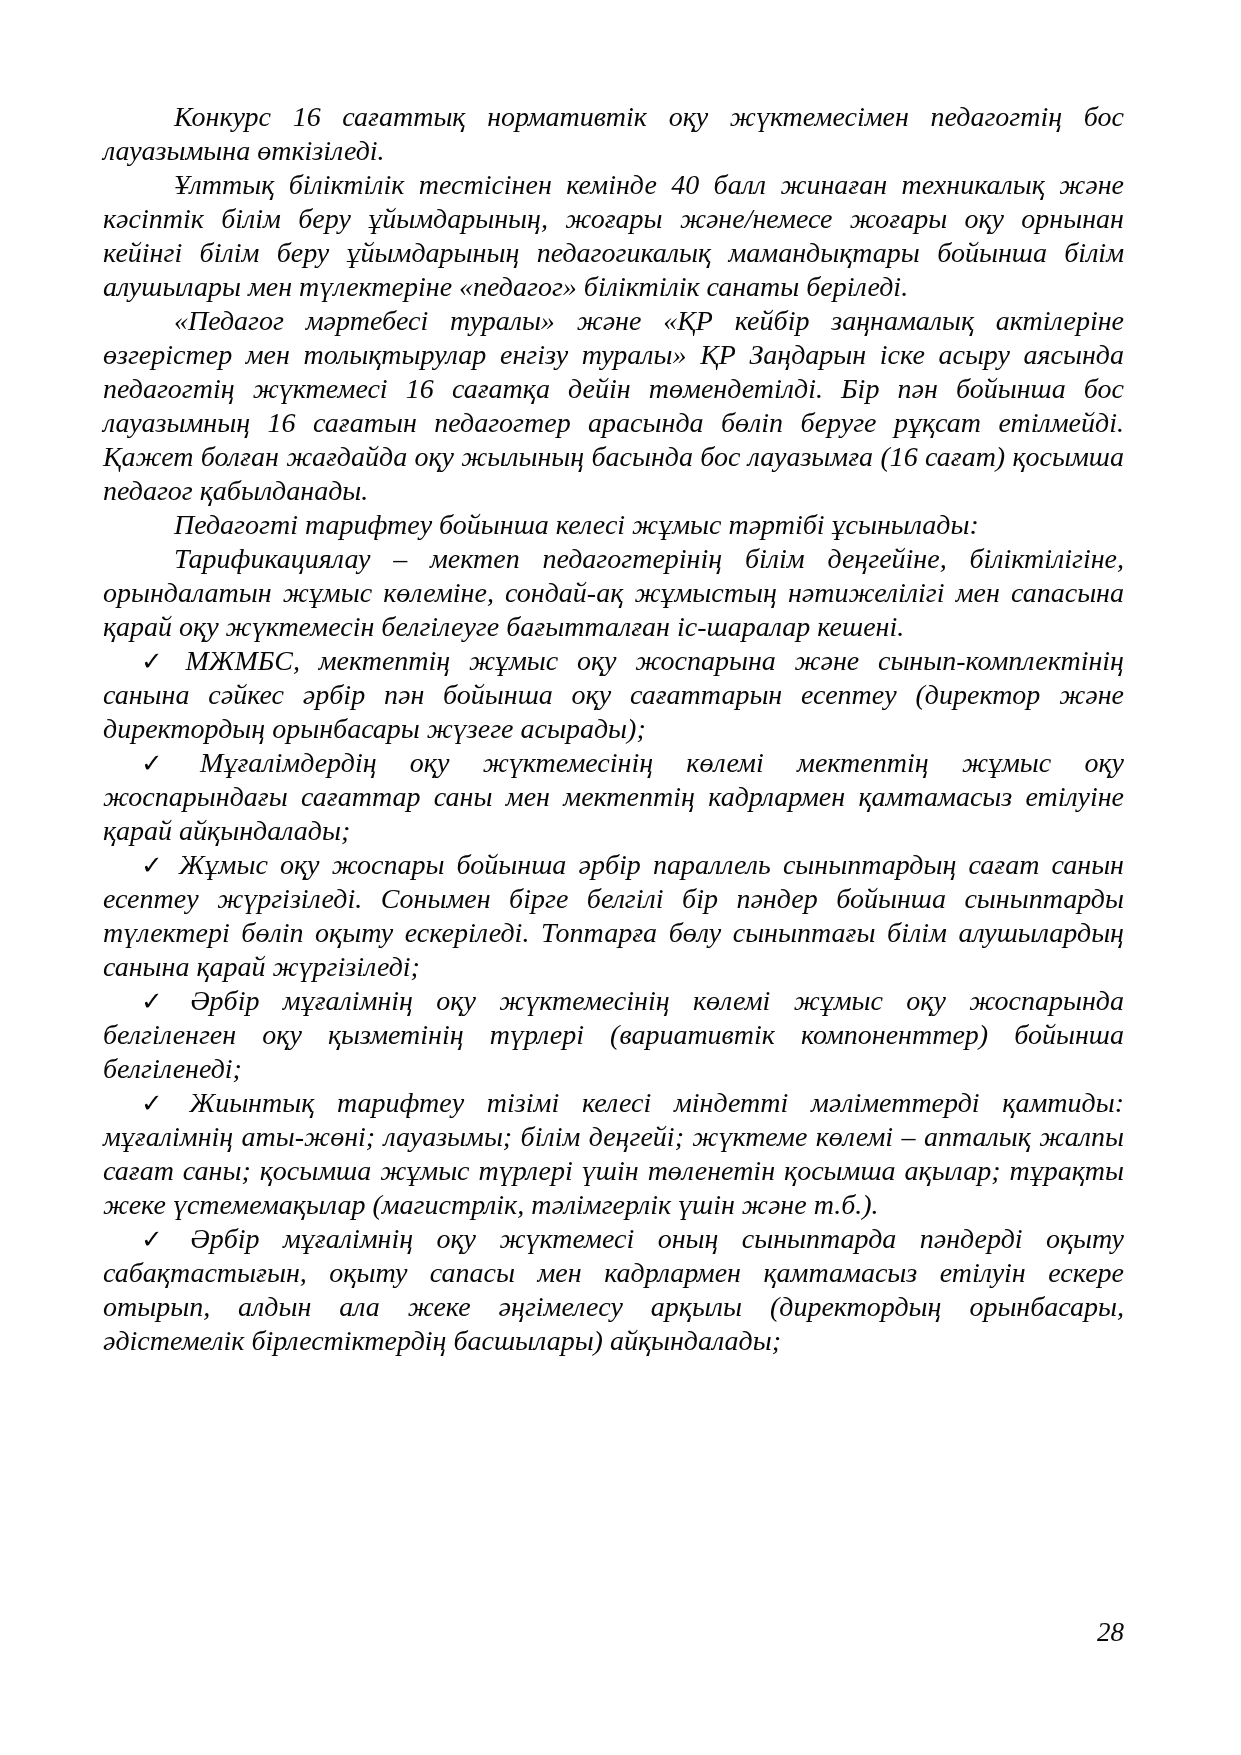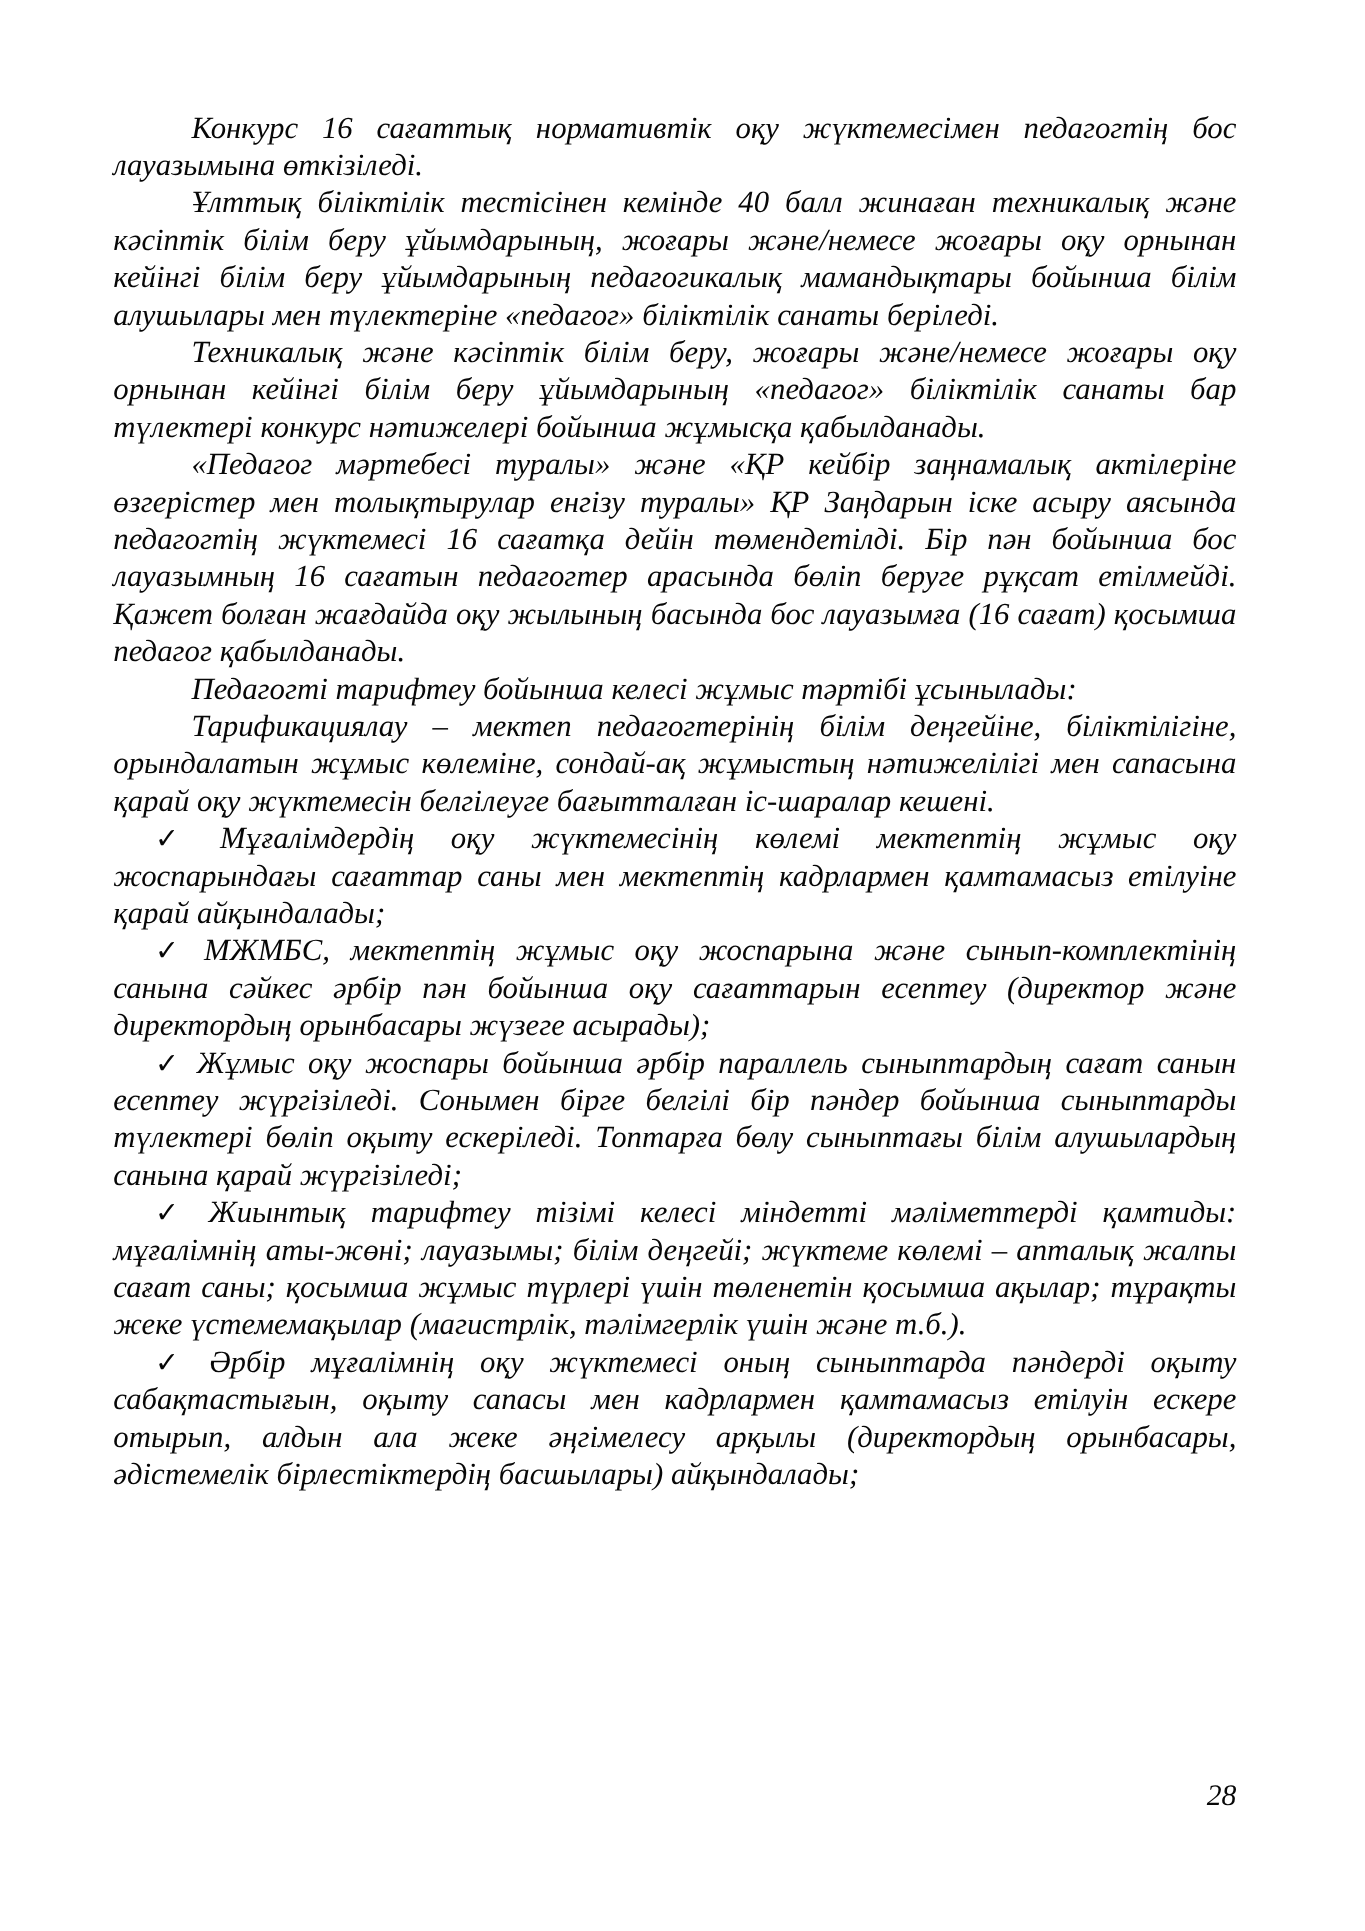--- a/index.html
+++ b/index.html
@@ -56,27 +56,27 @@
   }
 </style>
 </head>
 <body>
 
 <div class="page">
   <div class="text-block">
 
     <p class="para">Конкурс 16 сағаттық нормативтік оқу жүктемесімен педагогтің бос лауазымына өткізіледі.</p>
     <p class="para">Ұлттық біліктілік тестісінен кемінде 40 балл жинаған техникалық және кәсіптік білім беру ұйымдарының, жоғары және/немесе жоғары оқу орнынан кейінгі білім беру ұйымдарының педагогикалық мамандықтары бойынша білім алушылары мен түлектеріне «педагог» біліктілік санаты беріледі.</p>
-    <p class="para">Техникалық және кәсіптік білім беру, жоғары және/немесе жоғары оқу орнынан кейінгі білім беру ұйымдарының «педагог» біліктілік санаты бар түлектері конкурс нәтижелері бойынша жұмысқа қабылданады.</p>
     <p class="para">«Педагог мәртебесі туралы» және «ҚР кейбір заңнамалық актілеріне өзгерістер мен толықтырулар енгізу туралы» ҚР Заңдарын іске асыру аясында педагогтің жүктемесі 16 сағатқа дейін төмендетілді. Бір пән бойынша бос лауазымның 16 сағатын педагогтер арасында бөліп беруге рұқсат етілмейді. Қажет болған жағдайда оқу жылының басында бос лауазымға (16 сағат) қосымша педагог қабылданады.</p>
     <p class="para">Педагогті тарифтеу бойынша келесі жұмыс тәртібі ұсынылады:</p>
     <p class="para">Тарификациялау – мектеп педагогтерінің білім деңгейіне, біліктілігіне, орындалатын жұмыс көлеміне, сондай-ақ жұмыстың нәтижелілігі мен сапасына қарай оқу жүктемесін белгілеуге бағытталған іс-шаралар кешені.</p>
 
+    <p class="para bullet"><span class="check">✓</span><span>МЖМБС, мектептің жұмыс оқу жоспарына және сынып-комплектінің санына сәйкес әрбір пән бойынша оқу сағаттарын есептеу (директор және директордың орынбасары жүзеге асырады);</span></p>
     <p class="para bullet"><span class="check">✓</span><span>Мұғалімдердің оқу жүктемесінің көлемі мектептің жұмыс оқу жоспарындағы сағаттар саны мен мектептің кадрлармен қамтамасыз етілуіне қарай айқындалады;</span></p>
-    <p class="para bullet"><span class="check">✓</span><span>МЖМБС, мектептің жұмыс оқу жоспарына және сынып-комплектінің санына сәйкес әрбір пән бойынша оқу сағаттарын есептеу (директор және директордың орынбасары жүзеге асырады);</span></p>
     <p class="para bullet"><span class="check">✓</span><span>Жұмыс оқу жоспары бойынша әрбір параллель сыныптардың сағат санын есептеу жүргізіледі. Сонымен бірге белгілі бір пәндер бойынша сыныптарды түлектері бөліп оқыту ескеріледі. Топтарға бөлу сыныптағы білім алушылардың санына қарай жүргізіледі;</span></p>
+    <p class="para bullet"><span class="check">✓</span><span>Әрбір мұғалімнің оқу жүктемесінің көлемі жұмыс оқу жоспарында белгіленген оқу қызметінің түрлері (вариативтік компоненттер) бойынша белгіленеді;</span></p>
     <p class="para bullet"><span class="check">✓</span><span>Жиынтық тарифтеу тізімі келесі міндетті мәліметтерді қамтиды: мұғалімнің аты-жөні; лауазымы; білім деңгейі; жүктеме көлемі – апталық жалпы сағат саны; қосымша жұмыс түрлері үшін төленетін қосымша ақылар; тұрақты жеке үстемемақылар (магистрлік, тәлімгерлік үшін және т.б.).</span></p>
     <p class="para bullet"><span class="check">✓</span><span>Әрбір мұғалімнің оқу жүктемесі оның сыныптарда пәндерді оқыту сабақтастығын, оқыту сапасы мен кадрлармен қамтамасыз етілуін ескере отырып, алдын ала жеке әңгімелесу арқылы (директордың орынбасары, әдістемелік бірлестіктердің басшылары) айқындалады;</span></p>
 
   </div>
 
   <div class="page-number">28</div>
 </div>
 
 </body></html>

